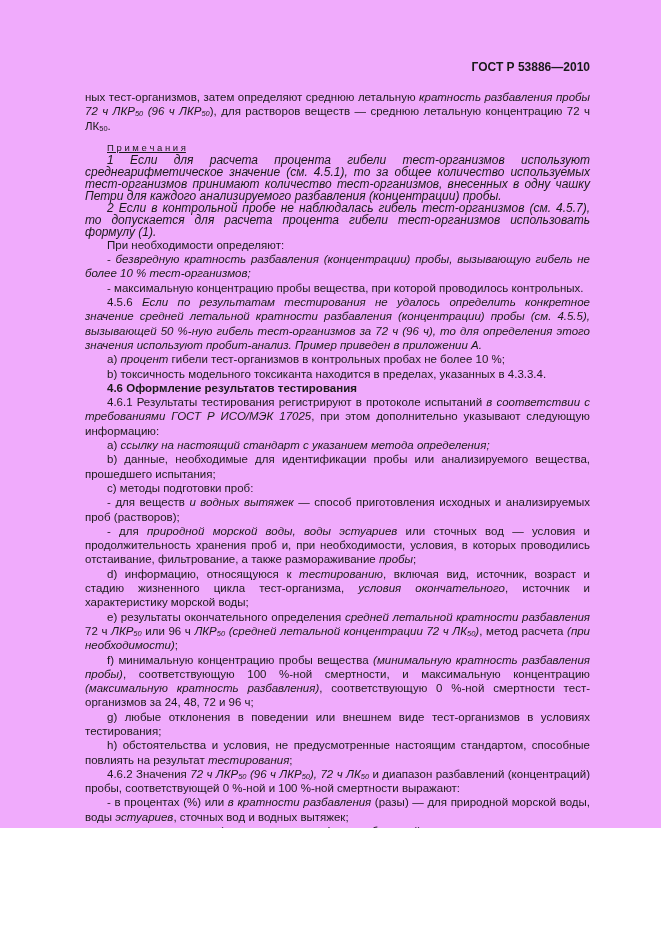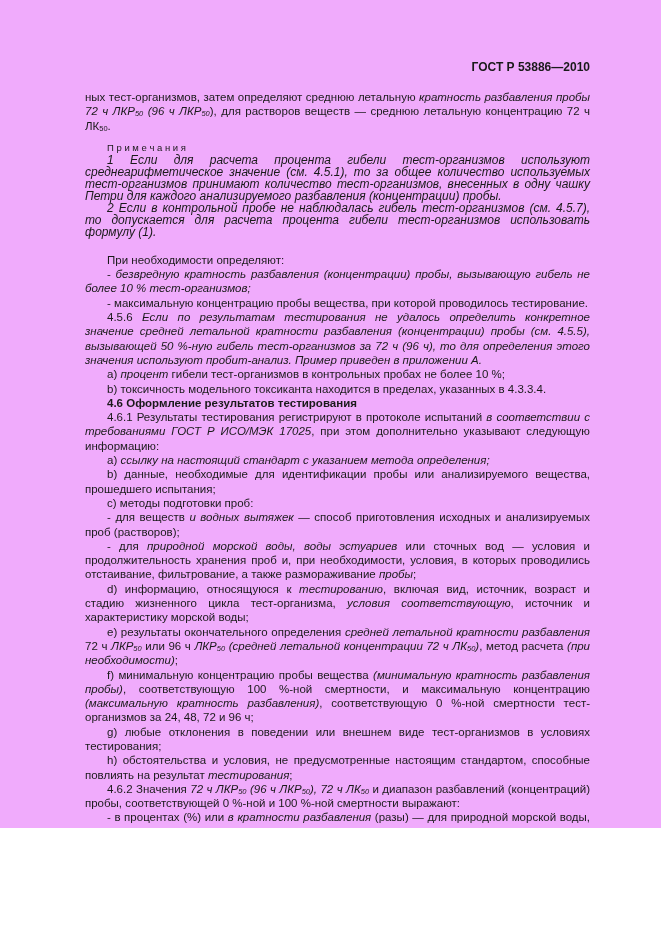--- a/index.html
+++ b/index.html
@@ -25,26 +25,27 @@
     position: absolute;
     top: 90px;
     left: 85px;
     right: 71px;
     font-size: 11.5px;
     line-height: 14.3px;
     text-align: justify;
   }
   .para { text-indent: 22px; margin: 0; }
   .para.first { text-indent: 0; }
-  .para.gap-top { margin-top: 15px; }
+  .para.gap-top { margin-top: 0; }
   .note-head {
     margin-top: 9px;
     text-indent: 22px;
     font-size: 9.5px;
     line-height: 12px;
+    text-decoration: underline;
   }
   .note {
     font-size: 12px;
     line-height: 12px;
     font-style: italic;
     text-indent: 22px;
     text-align: justify;
     margin: 0;
   }
   .bold-head { font-weight: bold; }
@@ -65,32 +66,32 @@
 
   <div class="doc-header">ГОСТ Р 53886—2010</div>
 
   <div class="content">
     <div class="para first"><span>ных тест-организмов, затем определяют среднюю летальную </span><span class="i">кратность разбавления пробы</span><span class="i"> 72 ч ЛКР</span><sub class="i">50</sub><span class="i"> (96 ч ЛКР</span><sub class="i">50</sub><span>), для растворов веществ — среднюю летальную концентрацию 72 ч ЛК</span><sub>50</sub><span>.</span></div>
     <div class="note-head"><span>П р и м е ч а н и я</span></div>
     <div class="note"><span>1 Если для расчета процента гибели тест-организмов используют среднеарифметическое значение (см. 4.5.1), то за общее количество используемых тест-организмов принимают количество тест-организмов, внесенных в одну чашку Петри для каждого анализируемого разбавления (концентрации) пробы.</span></div>
     <div class="note"><span>2 Если в контрольной пробе не наблюдалась гибель тест-организмов (см. 4.5.7), то допускается для расчета процента гибели тест-организмов использовать формулу (1).</span></div>
     <div class="para gap-top"><span>При необходимости определяют:</span></div>
     <div class="para"><span>- </span><span class="i">безвредную кратность разбавления (концентрации) пробы, вызывающую гибель не более 10 % тест-организмов;</span></div>
-    <div class="para"><span>- максимальную концентрацию пробы вещества, при которой проводилось тестирование.</span></div>
+    <div class="para"><span>- максимальную концентрацию пробы вещества, при которой проводилось контрольных.</span></div>
     <div class="para"><span>4.5.6 </span><span class="i">Если по результатам тестирования не удалось определить конкретное значение средней летальной кратности разбавления (концентрации) пробы (см. 4.5.5), вызывающей 50 %-ную гибель тест-организмов за 72 ч (96 ч), то для определения этого значения используют пробит-анализ. Пример приведен в приложении А.</span></div>
     <div class="para"><span>a) </span><span class="i">процент</span><span> гибели тест-организмов в контрольных пробах не более 10 %;</span></div>
     <div class="para"><span>b) токсичность модельного токсиканта находится в пределах, указанных в 4.3.3.4.</span></div>
     <div class="para bold-head"><span class="b">4.6 Оформление результатов тестирования</span></div>
     <div class="para"><span>4.6.1 Результаты тестирования регистрируют в протоколе испытаний </span><span class="i">в соответствии с требованиями ГОСТ Р ИСО/МЭК 17025</span><span>, при этом дополнительно указывают следующую информацию:</span></div>
     <div class="para"><span>a) </span><span class="i">ссылку на настоящий стандарт с указанием метода определения;</span></div>
     <div class="para"><span>b) данные, необходимые для идентификации пробы или анализируемого вещества, прошедшего испытания;</span></div>
     <div class="para"><span>c) методы подготовки проб:</span></div>
     <div class="para"><span>- для веществ </span><span class="i">и водных вытяжек</span><span> — способ приготовления исходных и анализируемых проб (растворов);</span></div>
     <div class="para"><span>- для </span><span class="i">природной морской воды, воды эстуариев</span><span> или сточных вод — условия и продолжительность хранения проб и, при необходимости, условия, в которых проводились отстаивание, фильтрование, а также размораживание </span><span class="i">пробы</span><span>;</span></div>
-    <div class="para"><span>d) информацию, относящуюся к </span><span class="i">тестированию</span><span>, включая вид, источник, возраст и стадию жизненного цикла тест-организма, </span><span class="i">условия соответствующую</span><span>, источник и характеристику морской воды;</span></div>
+    <div class="para"><span>d) информацию, относящуюся к </span><span class="i">тестированию</span><span>, включая вид, источник, возраст и стадию жизненного цикла тест-организма, </span><span class="i">условия окончательного</span><span>, источник и характеристику морской воды;</span></div>
     <div class="para"><span>e) результаты окончательного определения </span><span class="i">средней летальной кратности разбавления</span><span> 72 ч </span><span class="i">ЛКР</span><sub class="i">50</sub><span> или 96 ч </span><span class="i">ЛКР</span><sub class="i">50</sub><span class="i"> (средней летальной концентрации</span><span class="i"> 72 ч ЛК</span><sub class="i">50</sub><span class="i">)</span><span>, метод расчета </span><span class="i">(при необходимости)</span><span>;</span></div>
     <div class="para"><span>f) минимальную концентрацию пробы вещества </span><span class="i">(минимальную кратность разбавления пробы)</span><span>, соответствующую 100 %-ной смертности, и максимальную концентрацию </span><span class="i">(максимальную кратность разбавления)</span><span>, соответствующую 0 %-ной смертности тест-организмов за 24, 48, 72 и 96 ч;</span></div>
     <div class="para"><span>g) любые отклонения в поведении или внешнем виде тест-организмов в условиях тестирования;</span></div>
     <div class="para"><span>h) обстоятельства и условия, не предусмотренные настоящим стандартом, способные повлиять на результат </span><span class="i">тестирования</span><span>;</span></div>
     <div class="para"><span>4.6.2 Значения </span><span class="i">72 ч ЛКР</span><sub class="i">50</sub><span class="i"> (96 ч ЛКР</span><sub class="i">50</sub><span class="i">)</span><span class="i">, 72 ч ЛК</span><sub class="i">50</sub><span> и диапазон разбавлений (концентраций) пробы, соответствующей 0 %-ной и 100 %-ной смертности выражают:</span></div>
     <div class="para"><span>- в процентах (%) или </span><span class="i">в кратности разбавления</span><span> (разы) — для природной морской воды, воды </span><span class="i">эстуариев</span><span>, сточных вод и водных вытяжек;</span></div>
     <div class="para"><span>- в миллиграммах (или микрограммах) на кубический дециметр — для растворов веществ.</span></div>
   </div>
 
   <div class="page-number">11</div>

